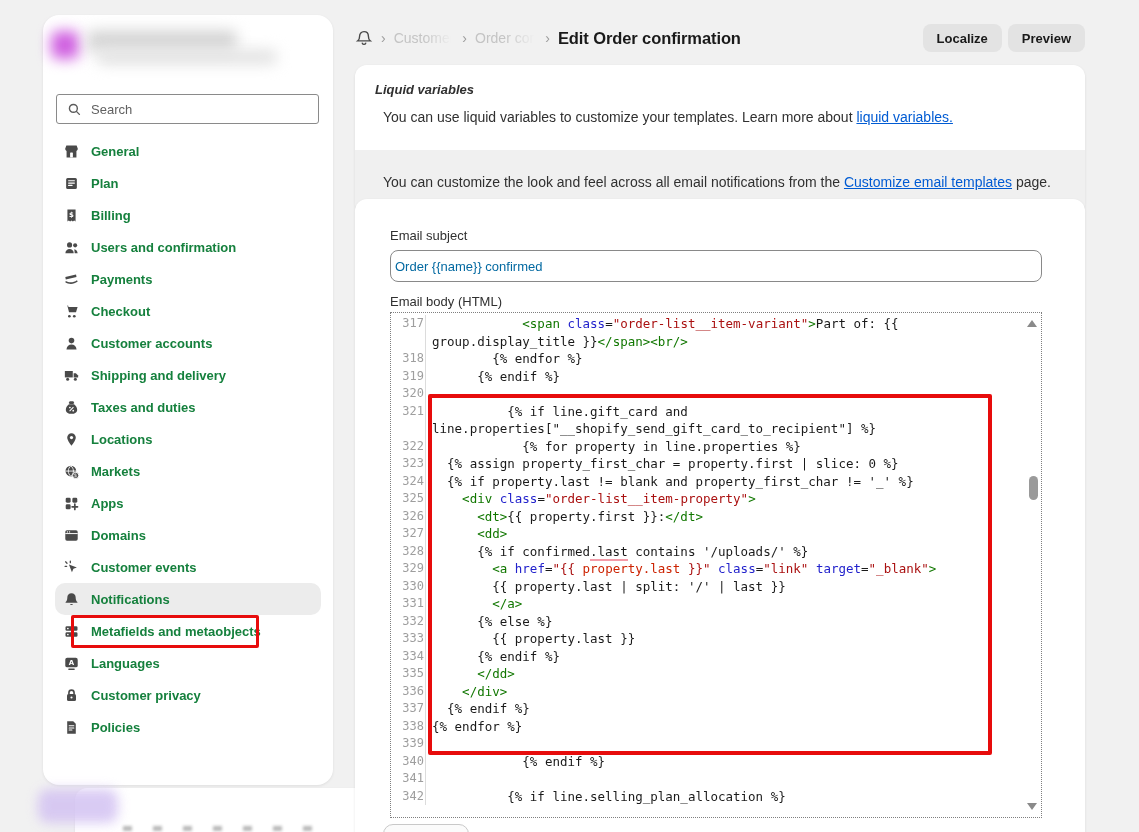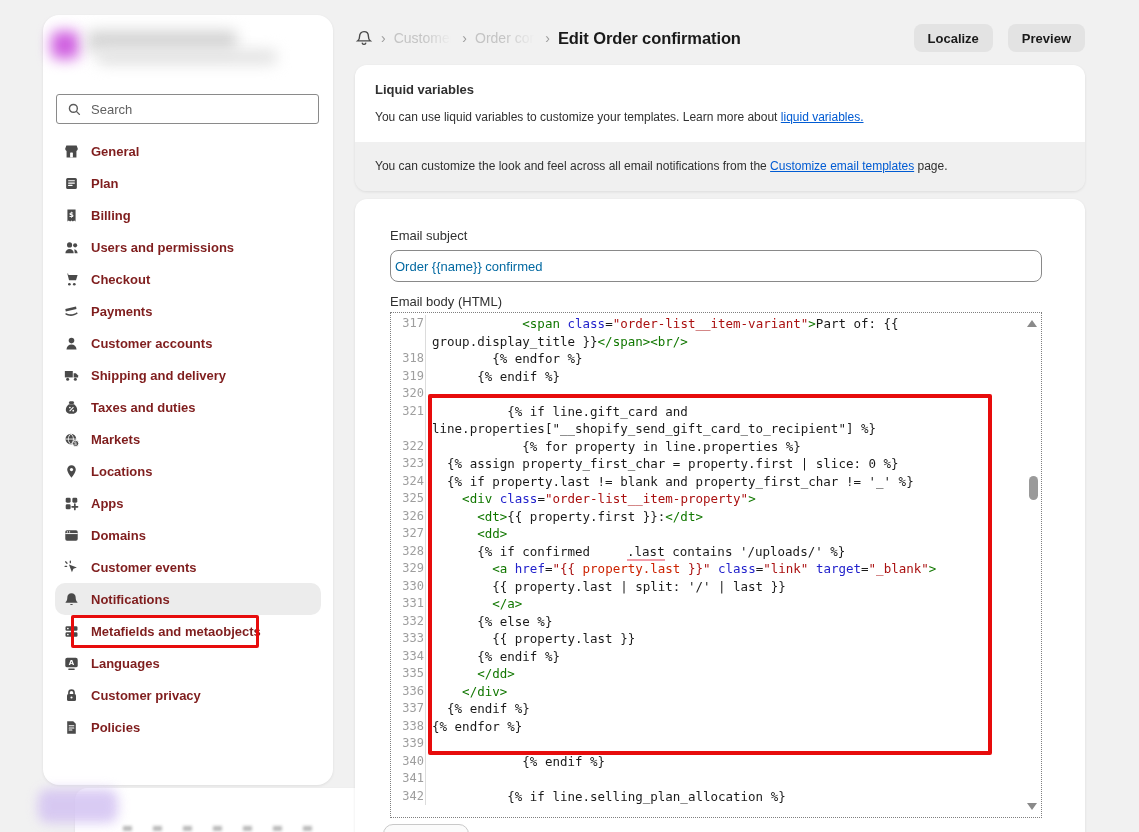--- a/index.html
+++ b/index.html
@@ -28,49 +28,49 @@
   }
   .search-box input::placeholder{color:#616161;}
   .menu{position:absolute;left:0;top:120px;right:0;}
   .menu-item{
     height:32px;margin:0 12px;padding:0 8px;border-radius:10px;
     display:flex;align-items:center;gap:12px;cursor:pointer;
   }
   .menu-item.active{background:#ececec;}
   .mi-icon{width:16px;height:16px;flex:none;display:flex;align-items:center;justify-content:center;}
   .mi-icon svg{width:15px;height:15px;}
-  .mi-label{font-size:13px;font-weight:600;color:#7f1d1d;white-space:nowrap;}
+  .mi-label{font-size:13px;font-weight:600;color:#15803d;white-space:nowrap;}
   
   .bl-card{position:absolute;left:75px;top:788px;width:292px;height:60px;background:#fff;border-radius:12px;box-shadow:0 1px 3px rgba(0,0,0,.08);}
   .bl-marks{position:absolute;left:48px;top:38px;width:210px;height:5px;
     background:repeating-linear-gradient(90deg,#808080 0 9px,transparent 9px 30px);
     filter:blur(1.6px);opacity:.55;}
   .blob-bottom{position:absolute;left:38px;top:789px;width:80px;height:34px;border-radius:10px;background:#d3c2f2;filter:blur(6px);opacity:.85;}
   
   .annot{position:absolute;border:3px solid #e70c0c;border-radius:2px;pointer-events:none;z-index:30;background:transparent;}
   .annot-notif{left:71px;top:615px;width:182px;height:27px;}
   .annot-code{border-width:4px;left:37px;top:81px;width:556px;height:353px;}
   
   .crumb-bar{position:absolute;left:355px;top:22px;width:730px;height:32px;display:flex;align-items:center;gap:8px;}
   .crumb-bell{width:18px;height:17px;flex:none;display:flex;align-items:center;}
   .chev{color:#9d9d9d;font-size:14px;line-height:1;}
   .crumb{font-size:14px;color:#c4c4c4;white-space:nowrap;
     -webkit-mask-image:linear-gradient(90deg,#000 50%,transparent 96%);
     mask-image:linear-gradient(90deg,#000 50%,transparent 96%);}
   .crumb-current{font-size:16.5px;font-weight:700;color:#1a1a1a;white-space:nowrap;letter-spacing:-.1px;}
-  .cb-actions{margin-left:auto;display:flex;gap:15px;}
+  .cb-actions{margin-left:auto;display:flex;gap:6px;}
   .btn{
     height:28px;padding:0 14px;border:none;border-radius:8px;background:#e3e3e3;
     font:600 13px "Liberation Sans",sans-serif;color:#1a1a1a;cursor:pointer;
   }
   
   .banner{position:absolute;left:355px;top:65px;width:730px;border-radius:12px;overflow:hidden;box-shadow:0 1px 3px rgba(0,0,0,.09);}
   .b-top{background:#fff;padding:17px 20px 15px 20px;}
-  .b-title{font-size:13px;font-weight:700;color:#303030;margin:0 0 11px 0;}
-  .b-text,.b-note p{font-size:12px;color:#303030;margin:0;line-height:19px;}
+  .b-title{font-size:13px;font-weight:700;color:#303030;margin:0 0 11px 0;font-style:italic;}
+  .b-text,.b-note p{font-size:14px;color:#303030;margin:8px;line-height:19px;}
   .b-note{background:#f0f0f0;padding:15px 20px;}
   a.lnk{color:#005bd3;text-decoration:underline;cursor:pointer;}
   
   .form-card{position:absolute;left:355px;top:199px;width:730px;height:660px;background:#fff;border-radius:12px;box-shadow:0 1px 3px rgba(0,0,0,.09);}
   .f-label{position:absolute;left:35px;font-size:13px;color:#303030;}
   .l1{top:29px;}
   .l2{top:95px;}
   .subject{position:absolute;left:35px;top:51px;width:652px;height:32px;box-sizing:border-box;
     border:1px solid #898989;border-radius:8px;padding:0 4px;
     font:13px "Liberation Sans",sans-serif;color:#0369a1;background:#fff;outline:none;}
@@ -78,21 +78,21 @@
     border:1px dotted #7f7f7f;background:#fff;overflow:hidden;}
   .code{position:absolute;left:0;top:2px;right:16px;}
   .code-row{display:flex;height:17.5px;line-height:17.5px;font-family:"DejaVu Sans Mono",monospace;font-size:12.5px;}
   .gut{width:33px;flex:none;text-align:right;padding-right:1px;color:#9e9e9e;border-right:1px solid #dcdcdc;font-size:12px;}
   .ct{white-space:pre;padding-left:6px;color:#1a1a1a;}
   .tok-pl{color:#1a1a1a;}
   .tok-tag{color:#117700;}
   .tok-attr{color:#2222cc;}
   .tok-str{color:#aa1111;}
   .tok-str2{color:#cc2200;}
-  .tok-u{color:#1a1a1a;border-bottom:2px solid #f49ba8;margin-left:37px;}
+  .tok-u{color:#1a1a1a;border-bottom:2px solid #f49ba8;}
   .sb-up,.sb-down{position:absolute;right:4px;width:0;height:0;border-left:5px solid transparent;border-right:5px solid transparent;cursor:pointer;}
   .sb-up{top:7px;border-bottom:7px solid #8a8a8a;}
   .sb-down{bottom:7px;border-top:7px solid #8a8a8a;}
   .sb-thumb{position:absolute;right:3px;top:163px;width:9px;height:24px;border-radius:5px;background:#9a9a9a;cursor:grab;}
   .partial-btn{position:absolute;left:28px;top:625px;width:84px;height:30px;border-radius:10px;border:1px solid #c9c9c9;background:#fbfbfb;}
 </style>
 </head>
 <body>
 
 <aside class="sidebar-card">
@@ -138,40 +138,40 @@
       </div>
       <div class="menu-item">
         <span class="mi-icon">
           <svg viewBox="0 0 14 14" fill="#4a4a4a">
             <circle cx="5.2" cy="4.6" r="2.4"></circle>
             <path d="M1.3 12.3c0-2.4 1.7-4 3.9-4s3.9 1.6 3.9 4z"></path>
             <circle cx="10.4" cy="5" r="1.9"></circle>
             <path d="M9.6 8.7c1.7.3 2.9 1.7 3.1 3.6H10z"></path>
           </svg>
         </span>
-        <span class="mi-label">Users and permissions</span>
+        <span class="mi-label">Users and confirmation</span>
+      </div>
+      <div class="menu-item">
+        <span class="mi-icon">
+          <svg viewBox="0 0 14 14" fill="#4a4a4a">
+            <path d="M1.2 4.7 11.2 2.4l.5 2.2-10 2.3z"></path>
+            <path d="M1.7 8.3c2.7 1.7 7 1.9 10.4-.7l.7 1.3c-3.9 3-8.7 2.6-11.6.7z"></path>
+          </svg>
+        </span>
+        <span class="mi-label">Payments</span>
       </div>
       <div class="menu-item">
         <span class="mi-icon">
           <svg viewBox="0 0 14 14" fill="#4a4a4a">
             <path d="M1.2 1.5h1.9l1.6 6.3h6.5l1.5-4.9H4.2l-.4-1.4z"></path>
             <circle cx="5" cy="11.4" r="1.25"></circle>
             <circle cx="9.6" cy="11.4" r="1.25"></circle>
           </svg>
         </span>
         <span class="mi-label">Checkout</span>
-      </div>
-      <div class="menu-item">
-        <span class="mi-icon">
-          <svg viewBox="0 0 14 14" fill="#4a4a4a">
-            <path d="M1.2 4.7 11.2 2.4l.5 2.2-10 2.3z"></path>
-            <path d="M1.7 8.3c2.7 1.7 7 1.9 10.4-.7l.7 1.3c-3.9 3-8.7 2.6-11.6.7z"></path>
-          </svg>
-        </span>
-        <span class="mi-label">Payments</span>
       </div>
       <div class="menu-item">
         <span class="mi-icon">
           <svg viewBox="0 0 14 14" fill="#4a4a4a">
             <circle cx="7" cy="4.3" r="2.6"></circle>
             <path d="M2.3 12.6c.3-2.9 2.2-4.6 4.7-4.6s4.4 1.7 4.7 4.6z"></path>
           </svg>
         </span>
         <span class="mi-label">Customer accounts</span>
       </div>
@@ -194,36 +194,36 @@
             <path d="M5.2 10.3 8.8 6.6" stroke="#fff" stroke-width="1"></path>
             <circle cx="5.5" cy="7" r=".8" fill="#fff"></circle>
             <circle cx="8.6" cy="10" r=".8" fill="#fff"></circle>
           </svg>
         </span>
         <span class="mi-label">Taxes and duties</span>
       </div>
       <div class="menu-item">
         <span class="mi-icon">
           <svg viewBox="0 0 14 14" fill="#4a4a4a">
+            <path d="M7 1.2a4 4 0 0 0-4 4c0 2.9 4 7.6 4 7.6s4-4.7 4-7.6a4 4 0 0 0-4-4z"></path>
+            <circle cx="7" cy="5.2" r="1.5" fill="#fff"></circle>
+          </svg>
+        </span>
+        <span class="mi-label">Locations</span>
+      </div>
+      <div class="menu-item">
+        <span class="mi-icon">
+          <svg viewBox="0 0 14 14" fill="#4a4a4a">
             <circle cx="6.4" cy="6.6" r="5"></circle>
             <path d="M1.5 6.6h9.8M6.4 1.7C4.8 3.1 4 4.8 4 6.6s.8 3.5 2.4 4.9c1.6-1.4 2.4-3.1 2.4-4.9S8 3.1 6.4 1.7z" stroke="#fff" stroke-width=".8" fill="none"></path>
             <circle cx="10.9" cy="10.7" r="2.9" stroke="#fff" stroke-width=".9"></circle>
             <text x="10.9" y="12.4" font-size="4.6" fill="#fff" text-anchor="middle" font-family="DejaVu Sans,sans-serif">$</text>
           </svg>
         </span>
         <span class="mi-label">Markets</span>
-      </div>
-      <div class="menu-item">
-        <span class="mi-icon">
-          <svg viewBox="0 0 14 14" fill="#4a4a4a">
-            <path d="M7 1.2a4 4 0 0 0-4 4c0 2.9 4 7.6 4 7.6s4-4.7 4-7.6a4 4 0 0 0-4-4z"></path>
-            <circle cx="7" cy="5.2" r="1.5" fill="#fff"></circle>
-          </svg>
-        </span>
-        <span class="mi-label">Locations</span>
       </div>
       <div class="menu-item">
         <span class="mi-icon">
           <svg viewBox="0 0 14 14" fill="#4a4a4a">
             <rect x="1.6" y="1.6" width="4.6" height="4.6" rx="1.2"></rect>
             <rect x="7.8" y="1.6" width="4.6" height="4.6" rx="1.2"></rect>
             <rect x="1.6" y="7.8" width="4.6" height="4.6" rx="1.2"></rect>
             <path d="M10.1 7.6v5M7.6 10.1h5" stroke="#4a4a4a" stroke-width="1.6" stroke-linecap="round"></path>
           </svg>
         </span>

